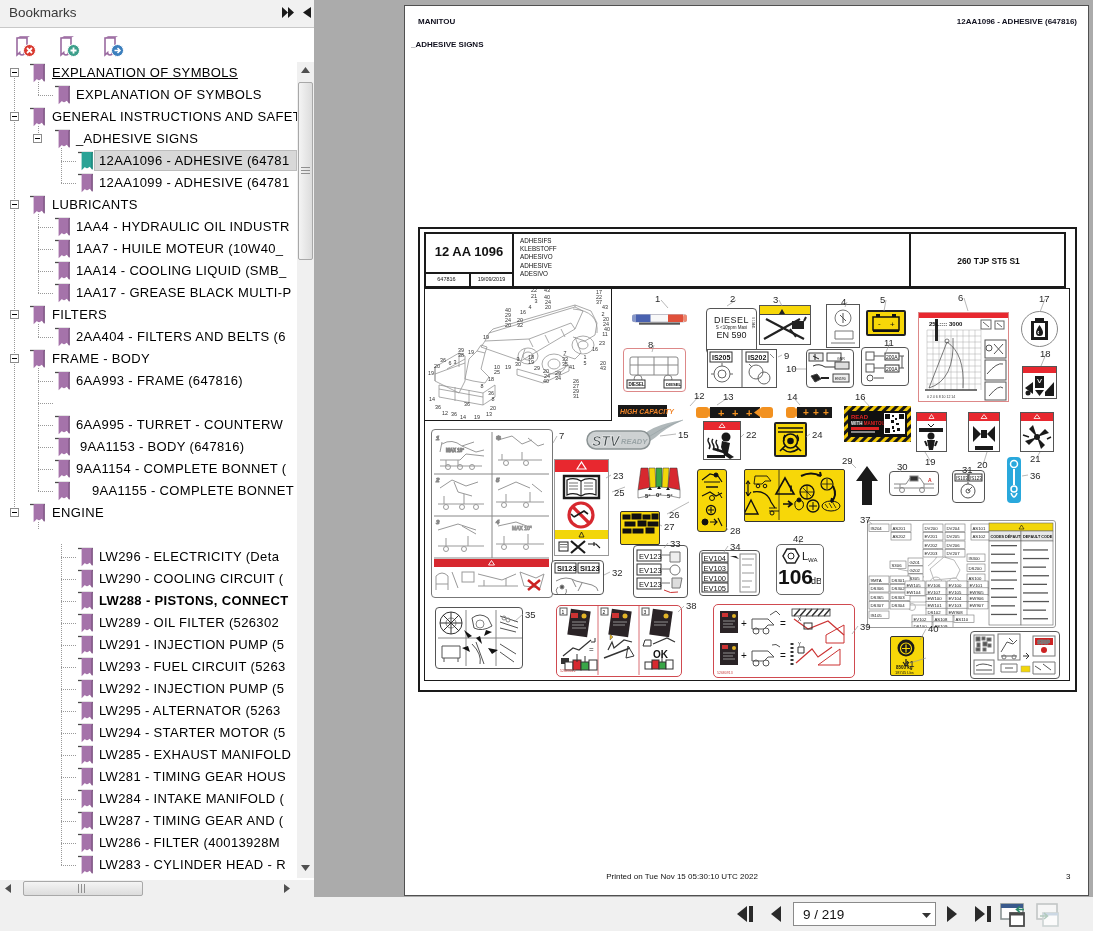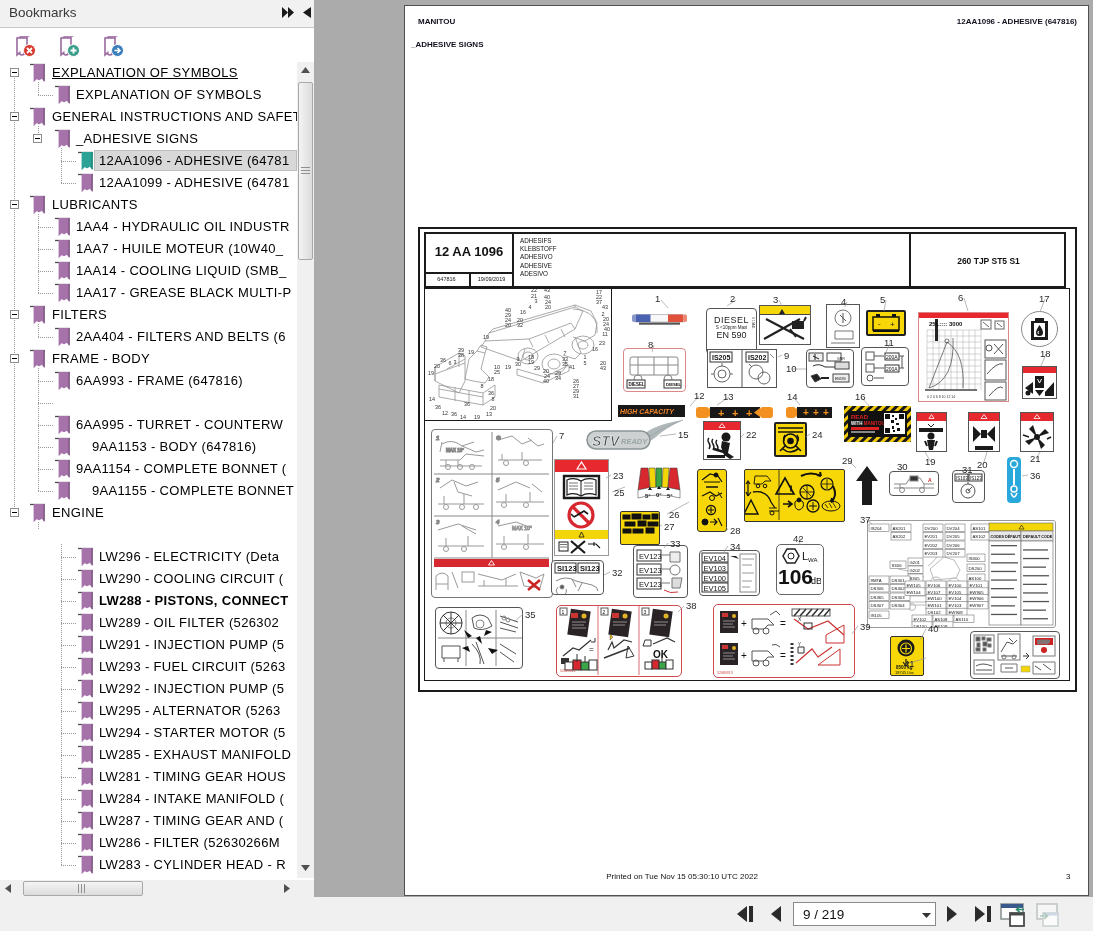--- a/index.html
+++ b/index.html
@@ -255,21 +255,21 @@
       </svg>
       <div class="lbl" style="left:76px;">6AA995 - TURRET - COUNTERW</div>
     </div>
 
 <div class="tree-row" style="top:374px;">
       <svg class="bm-ico" style="left:55px;" width="16" height="21" viewBox="0 0 16 21">
         <path d="M0,1.5 L15,1.5" stroke="#4a4a4a" stroke-width="1.3" fill="none"></path>
         <path d="M3.6,1 H14.6 V18.7 L11.6,15.8 Q9.1,18.6 6.9,15.9 L3.6,19.2 Z" fill="#a573aa"></path>
         <path d="M14.1,1.5 V18.2" stroke="#6e4a74" stroke-width="1.1" fill="none"></path>
       </svg>
-      <div class="lbl" style="left:92px;text-align:right;">9AA1153 - BODY (647816)</div>
+      <div class="lbl" style="left:80px;text-align:right;">9AA1153 - BODY (647816)</div>
     </div>
 
 <div class="tree-row" style="top:396px;">
       <svg class="bm-ico" style="left:55px;" width="16" height="21" viewBox="0 0 16 21">
         <path d="M0,1.5 L15,1.5" stroke="#4a4a4a" stroke-width="1.3" fill="none"></path>
         <path d="M3.6,1 H14.6 V18.7 L11.6,15.8 Q9.1,18.6 6.9,15.9 L3.6,19.2 Z" fill="#a573aa"></path>
         <path d="M14.1,1.5 V18.2" stroke="#6e4a74" stroke-width="1.1" fill="none"></path>
       </svg>
       <div class="lbl" style="left:76px;">9AA1154 - COMPLETE BONNET (</div>
     </div>
@@ -410,21 +410,21 @@
       </svg>
       <div class="lbl" style="left:99px;">LW287 - TIMING GEAR AND (</div>
     </div>
 
 <div class="tree-row" style="top:770px;">
       <svg class="bm-ico" style="left:78px;" width="16" height="21" viewBox="0 0 16 21">
         <path d="M0,1.5 L15,1.5" stroke="#4a4a4a" stroke-width="1.3" fill="none"></path>
         <path d="M3.6,1 H14.6 V18.7 L11.6,15.8 Q9.1,18.6 6.9,15.9 L3.6,19.2 Z" fill="#a573aa"></path>
         <path d="M14.1,1.5 V18.2" stroke="#6e4a74" stroke-width="1.1" fill="none"></path>
       </svg>
-      <div class="lbl" style="left:99px;">LW286 - FILTER (52630266M</div>
+      <div class="lbl" style="left:99px;">LW286 - FILTER (40013928M</div>
     </div>
 
 <div class="tree-row" style="top:792px;">
       <svg class="bm-ico" style="left:78px;" width="16" height="21" viewBox="0 0 16 21">
         <path d="M0,1.5 L15,1.5" stroke="#4a4a4a" stroke-width="1.3" fill="none"></path>
         <path d="M3.6,1 H14.6 V18.7 L11.6,15.8 Q9.1,18.6 6.9,15.9 L3.6,19.2 Z" fill="#a573aa"></path>
         <path d="M14.1,1.5 V18.2" stroke="#6e4a74" stroke-width="1.1" fill="none"></path>
       </svg>
       <div class="lbl" style="left:99px;">LW283 - CYLINDER HEAD - R</div>
     </div>
@@ -757,21 +757,21 @@
           <rect x="12" y="2" width="9" height="12"></rect>
           <path d="M12,16 L21,16 L16.5,22 Z"></path>
           <path d="M2,14 L10,8 L10,20 Z"></path>
           <path d="M22,18 L31,8 L31,22 L22,22 Z"></path>
           <circle cx="5" cy="19" r="2.5"></circle>
         </g>
         <path d="M14.5,5 L16.5,9 L18.5,5" stroke="#fff" fill="none"></path>
       </svg>
     </div>
 
-<div class="stk" style="left:618px;top:405px;width:67px;height:12px;background:#181818;">
+<div class="stk" style="left:618px;top:405px;width:49px;height:12px;background:#181818;">
 <div style="position:absolute;left:2px;top:2px;font-size:7.5px;font-weight:bold;font-style:italic;color:#f08428;white-space:nowrap;transform:scaleX(0.92);transform-origin:0 0;">HIGH CAPACITY</div>
     </div>
 
 <div class="stk" style="left:696px;top:405px;width:78px;height:12px;">
 <svg width="78" height="12">
         <rect x="0" y="0" width="13" height="11" rx="3" fill="#f29120"></rect>
         <path d="M13,1 L20,5.5 L13,10 Z" fill="#f29120"></path>
         <rect x="14" y="0" width="50" height="11" fill="#181818"></rect>
         <g fill="#f29120" font-size="11" font-weight="bold">
           <text x="22" y="9.5">+</text>

